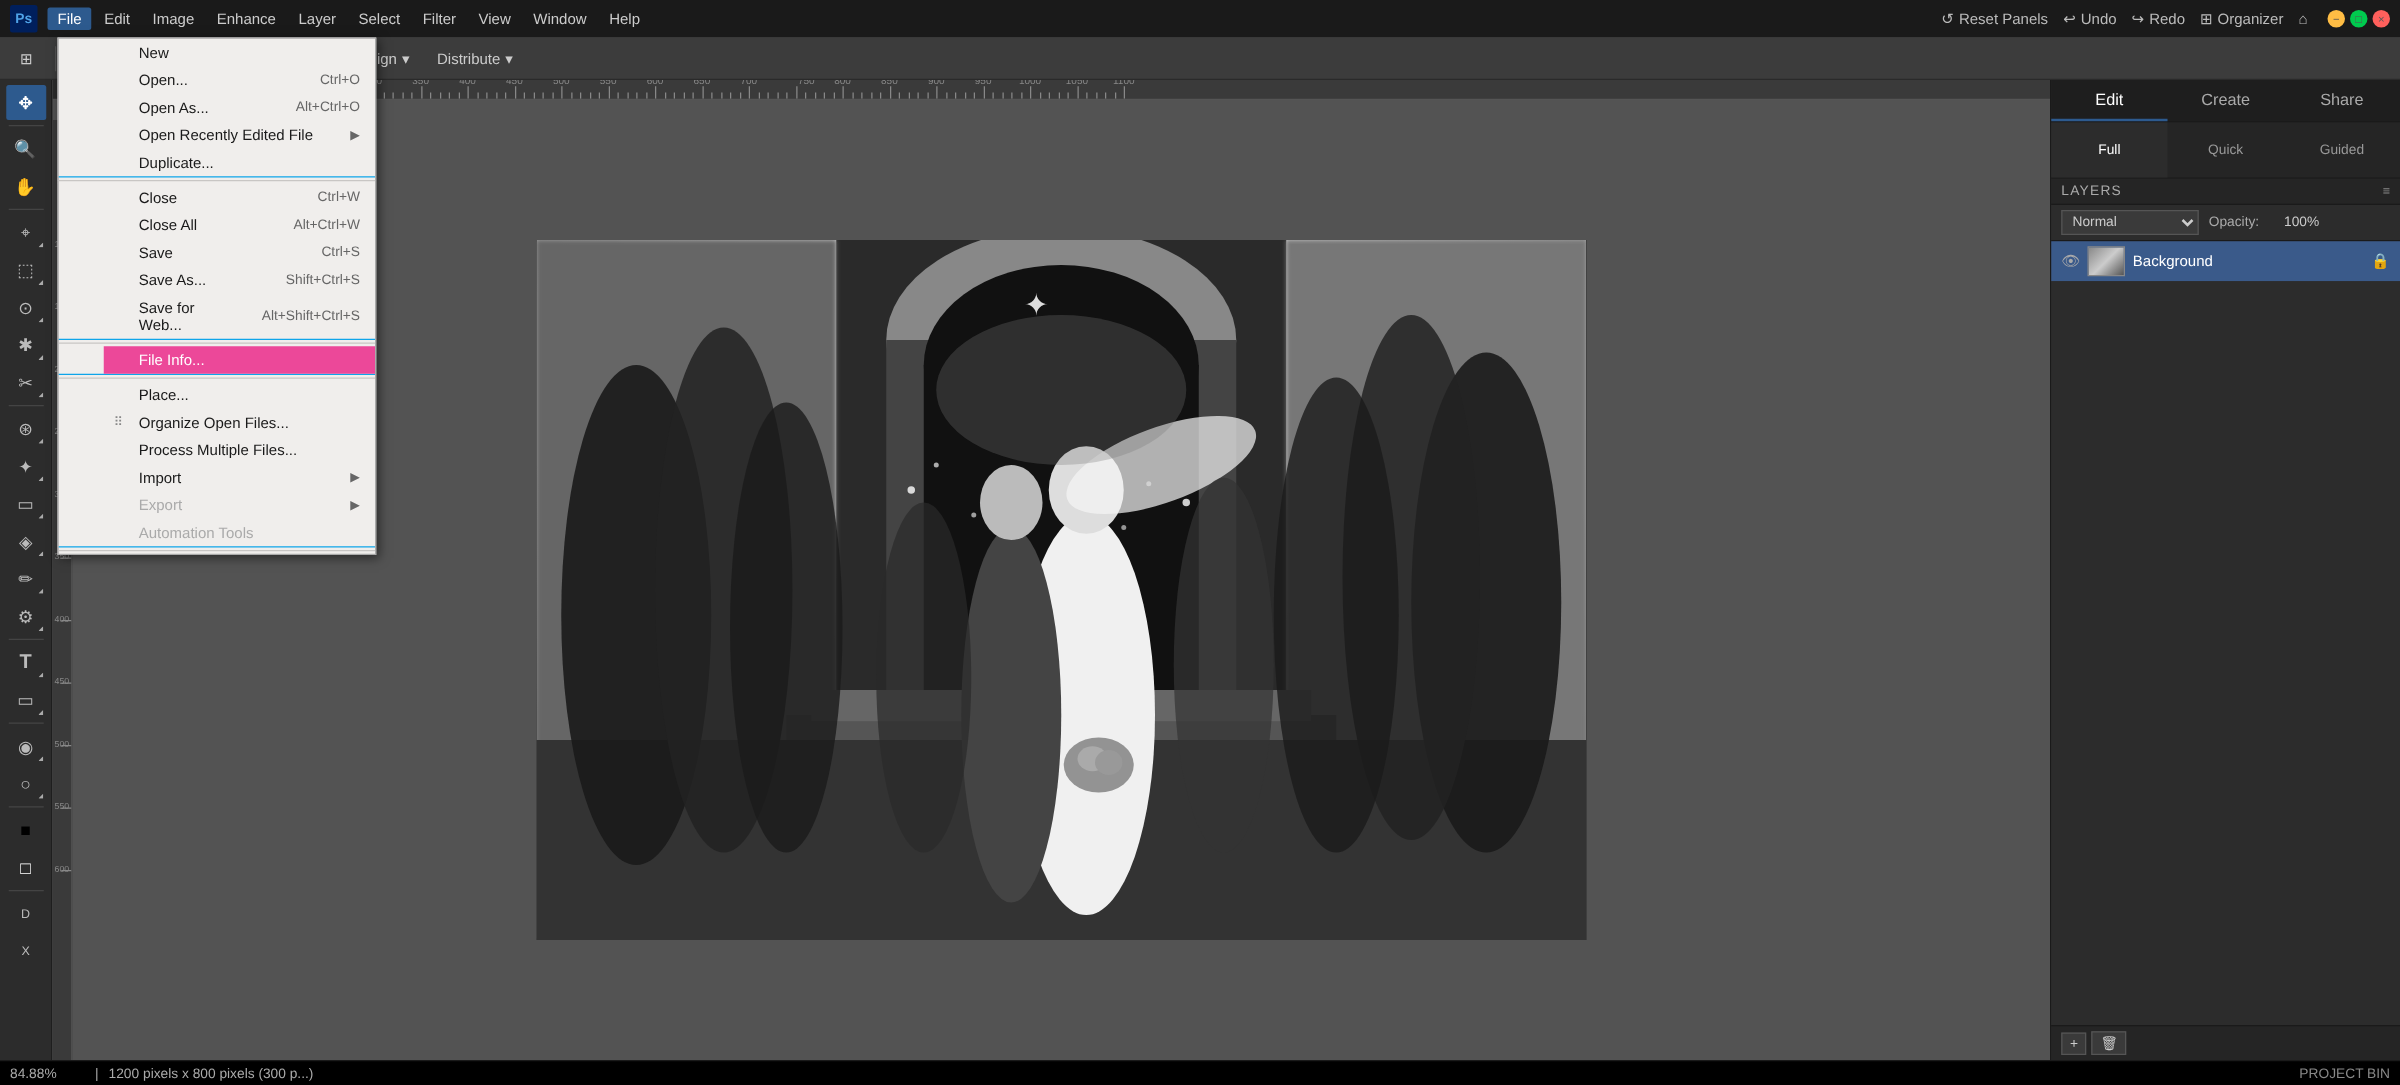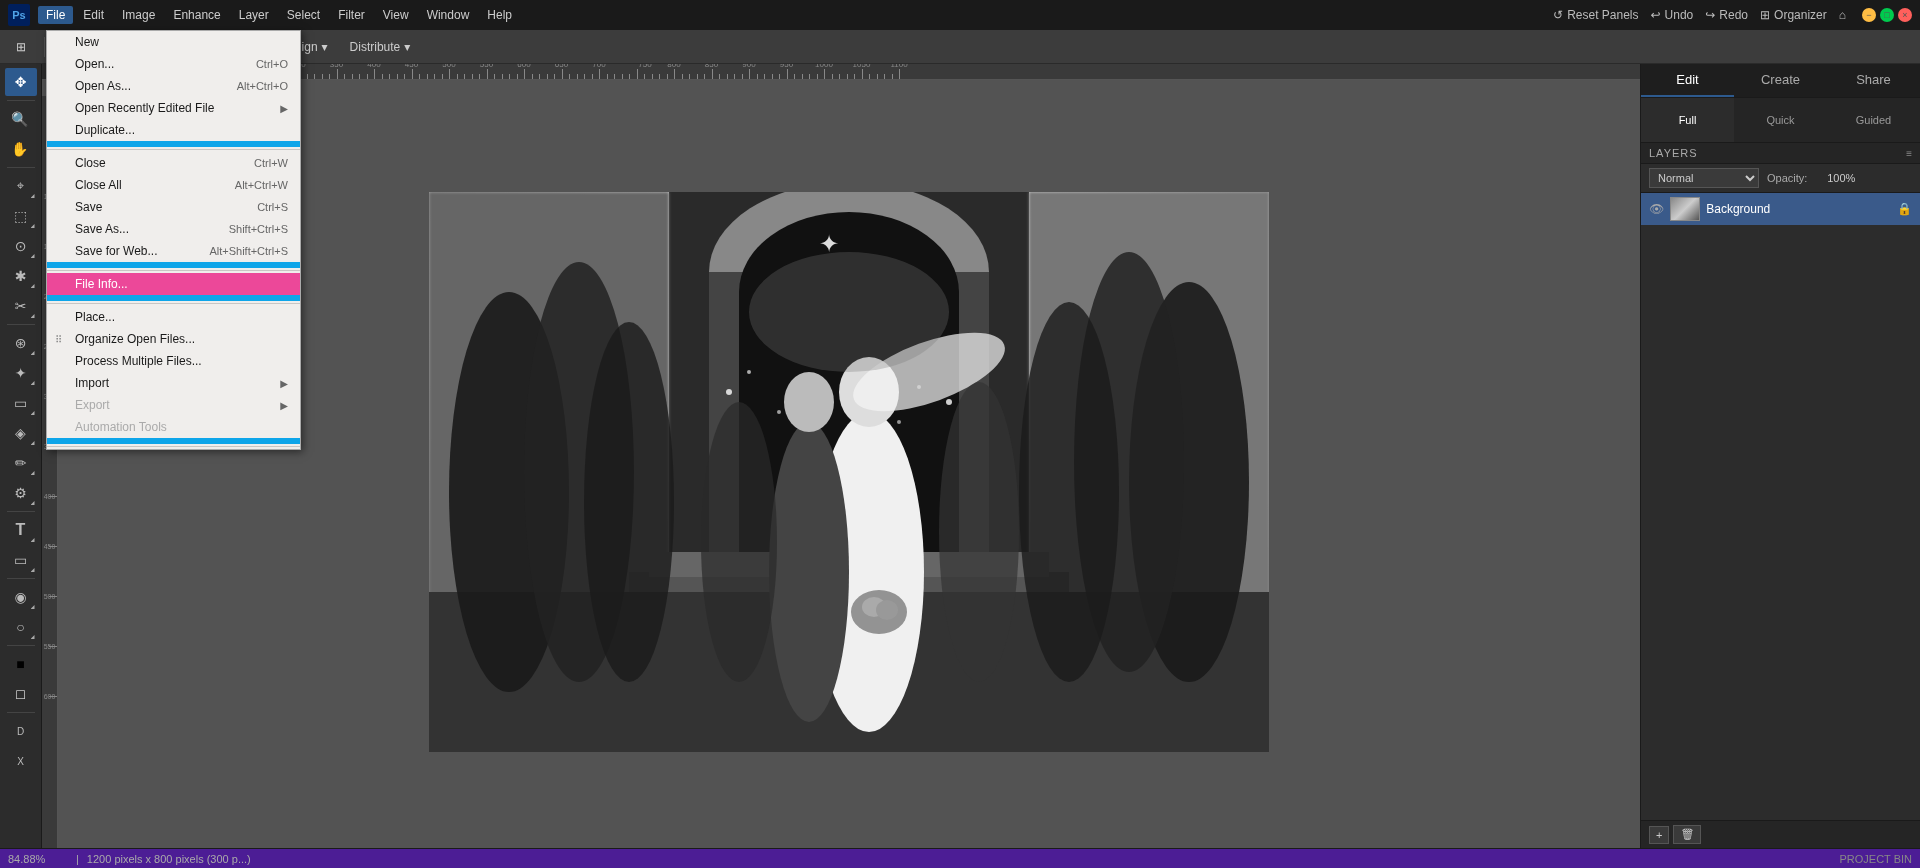--- a/index.html
+++ b/index.html
@@ -255,21 +255,22 @@
       left: 46px;
       width: 255px;
       background: #f0eeec;
       border: 1px solid #aaa;
       box-shadow: 2px 2px 8px rgba(0,0,0,0.5);
       z-index: 1000;
       color: #1a1a1a;
       font-size: 12px;
     }
     .menu-section {
-      border-bottom: 6px solid #0ea5e9;
+      border-bottom: 1px solid #0ea5e9;
+      padding-left: 36px;
     }
     .menu-item-row {
       display: flex;
       align-items: center;
       padding: 4px 12px 4px 28px;
       cursor: pointer;
       position: relative;
       min-height: 22px;
     }
     .menu-item-row.highlighted { background: #ec4899; color: #fff; }
@@ -283,21 +284,21 @@
       margin: 2px 0;
     }
     .menu-item-row .drag-handle {
       position: absolute; left: 8px;
       font-size: 10px; color: #888;
     }
 
     
     #statusbar {
       height: 20px;
-      background: #4c1d95;
+      background: #000000;
       border-top: 1px solid #1a1a1a;
       display: flex;
       align-items: center;
       padding: 0 8px;
       gap: 8px;
       font-size: 11px;
       color: #aaa;
     }
     .status-zoom { min-width: 60px; }
     .status-info { flex: 1; }

